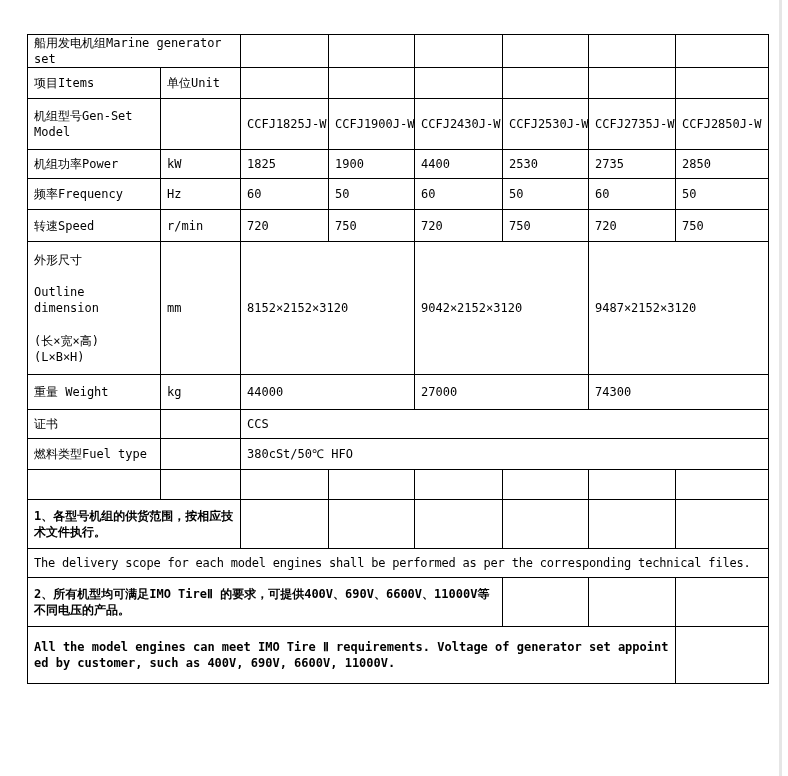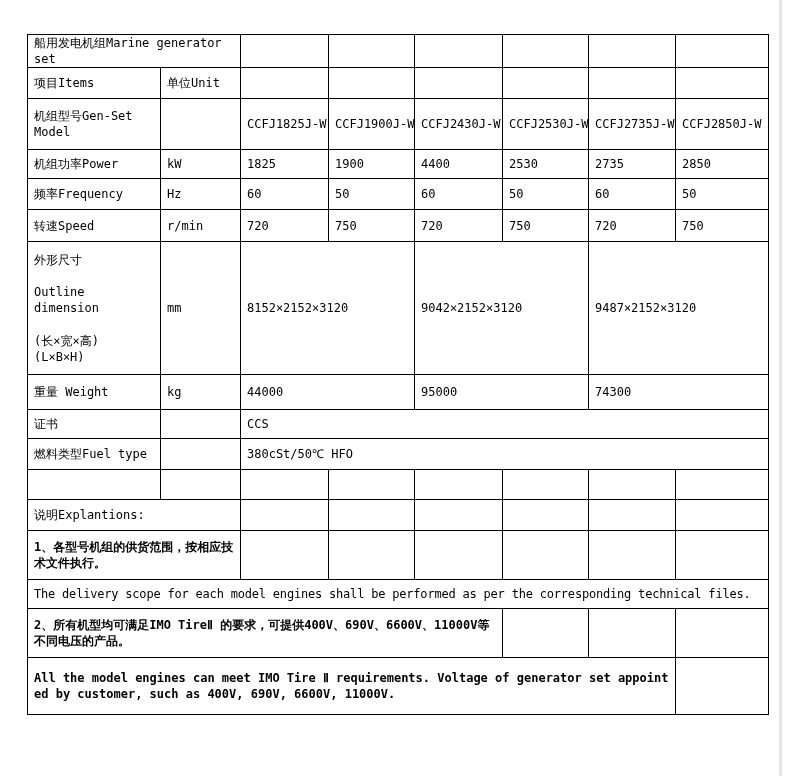--- a/index.html
+++ b/index.html
@@ -158,21 +158,21 @@
         <td class="val">mm</td>
         <td colspan="2" class="val">8152×2152×3120</td>
         <td colspan="2" class="val">9042×2152×3120</td>
         <td colspan="2" class="val">9487×2152×3120</td>
       </tr>
 
       <tr style="height:35px">
         <td class="lbl">重量 Weight</td>
         <td class="val">kg</td>
         <td colspan="2" class="val">44000</td>
-        <td colspan="2" class="val">95000</td>
+        <td colspan="2" class="val">27000</td>
         <td colspan="2" class="val">74300</td>
       </tr>
 
       <tr style="height:29px">
         <td class="lbl">证书</td>
         <td></td>
         <td colspan="6" class="val">CCS</td>
       </tr>
 
       <tr style="height:31px">
@@ -185,29 +185,20 @@
         <td></td>
         <td></td>
         <td></td>
         <td></td>
         <td></td>
         <td></td>
         <td></td>
         <td></td>
       </tr>
 
-      <tr style="height:31px">
-        <td colspan="2" class="lbl">说明Explantions:</td>
-        <td></td>
-        <td></td>
-        <td></td>
-        <td></td>
-        <td></td>
-        <td></td>
-      </tr>
 
       <tr style="height:49px">
         <td colspan="2" class="note">1、各型号机组的供货范围，按相应技术文件执行。</td>
         <td></td>
         <td></td>
         <td></td>
         <td></td>
         <td></td>
         <td></td>
       </tr>

